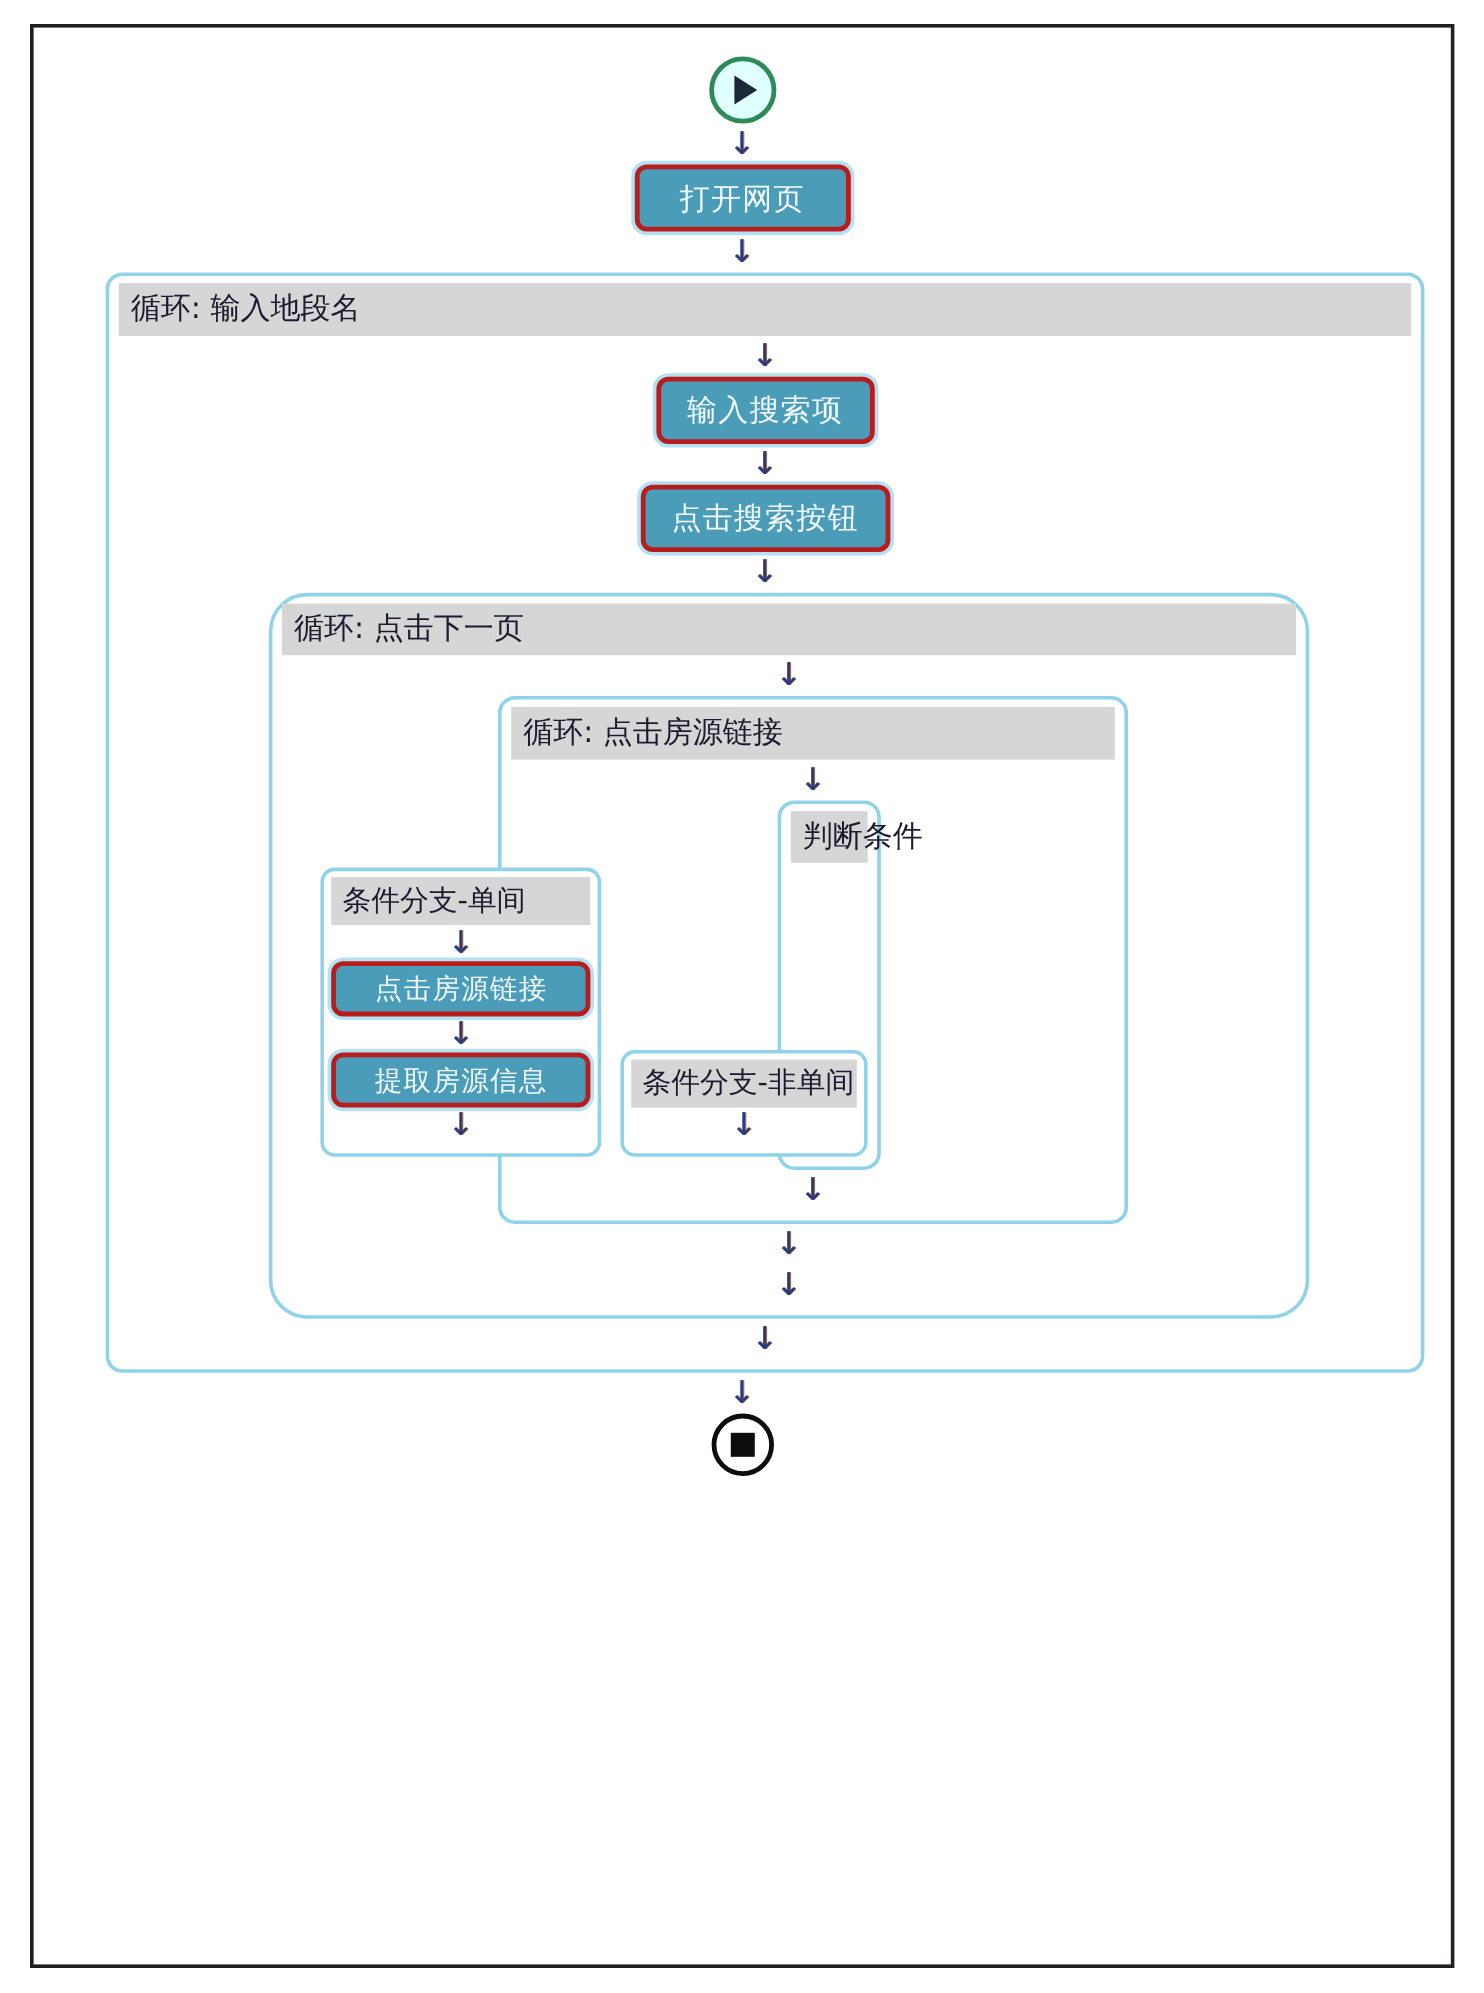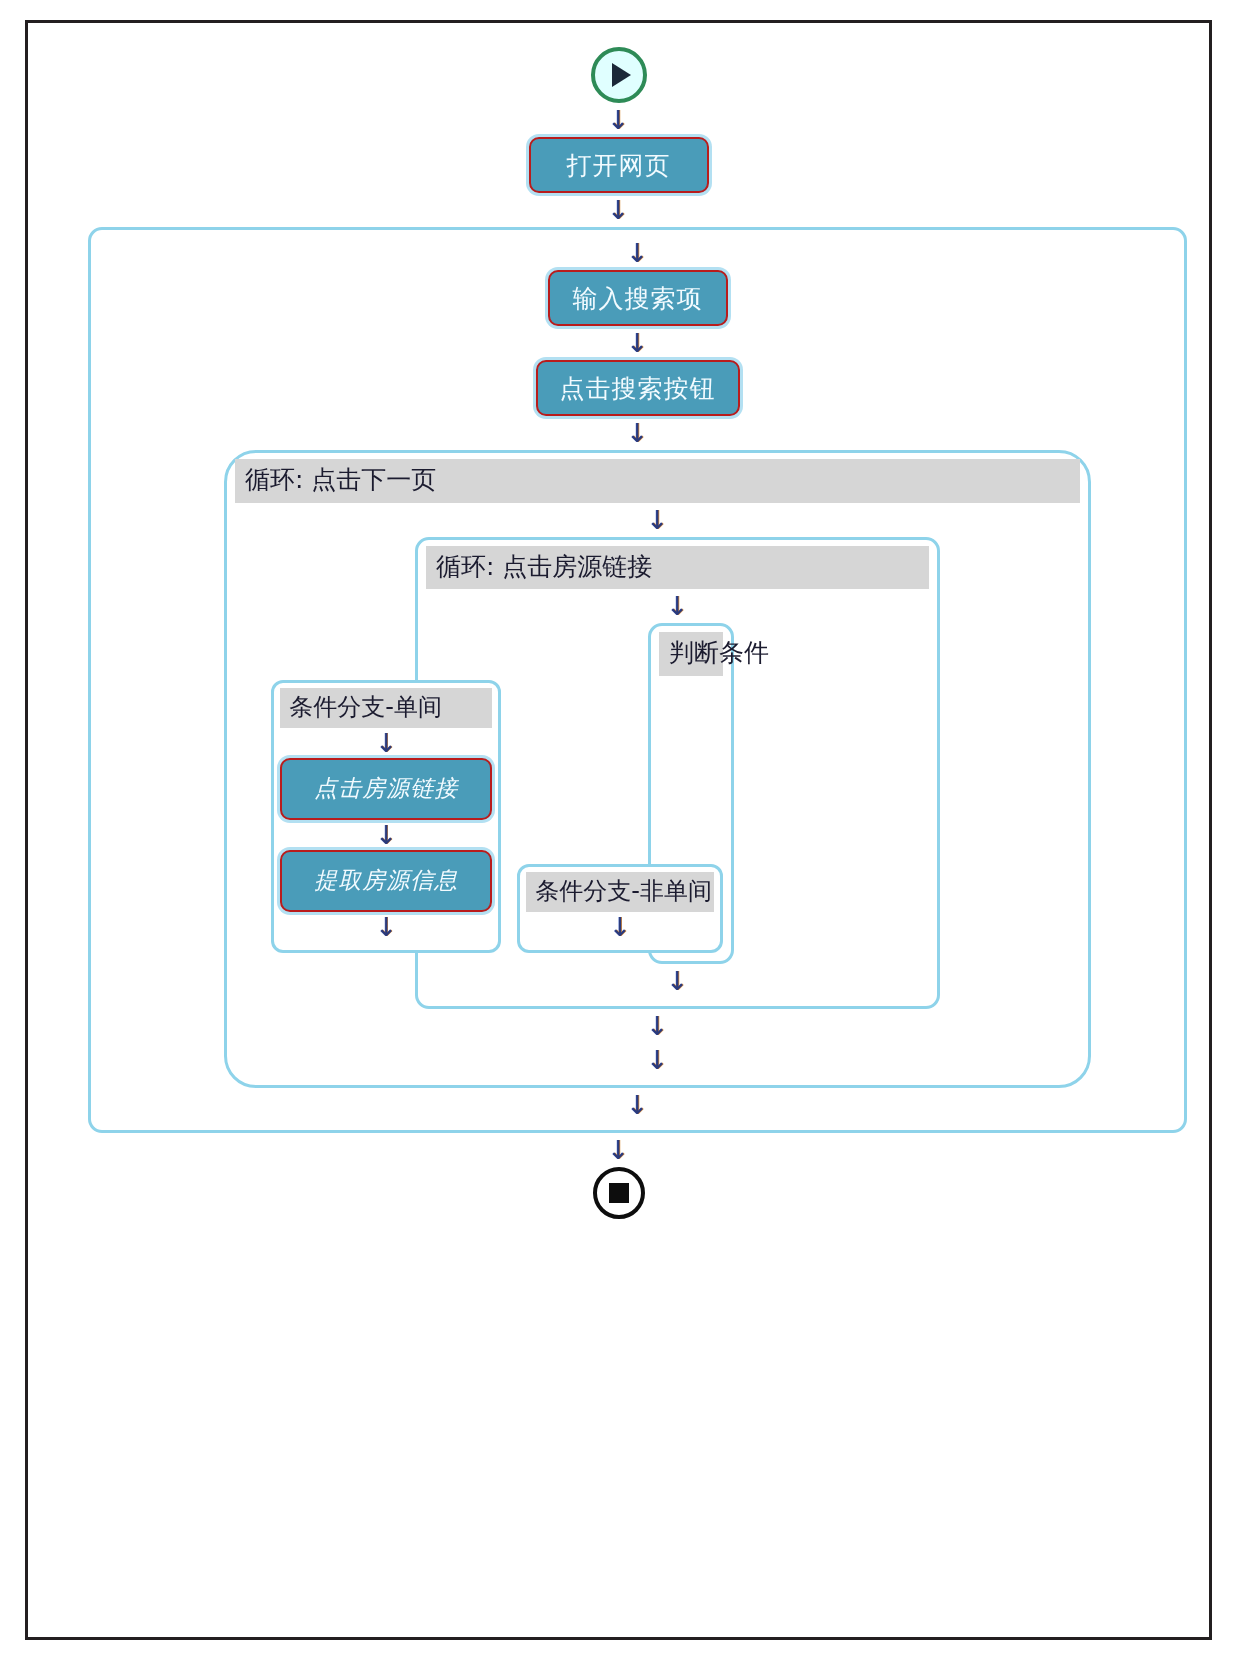--- a/index.html
+++ b/index.html
@@ -104,35 +104,34 @@
 
   
   .action {
     display: inline-flex;
     align-items: center;
     justify-content: center;
     min-width: 180px;
     height: 56px;
     padding: 0 22px;
     background: #4a9cb9;
-    border: 2px solid #b91c1c;
+    border: 4px solid #b91c1c;
     border-radius: 10px;
     box-shadow: 0 0 0 3px #b3e0f2;
     color: #f2fbff;
     font-size: 25px;
     letter-spacing: 1px;
     box-sizing: border-box;
     white-space: nowrap;
   }
   .action.sm {
-    height: 62px;
+    height: 46px;
     min-width: 160px;
     font-size: 23px;
     padding: 0 32px;
-    font-style: italic;
   }
 
   
   .container {
     border: 3px solid #8ed3ea;
     border-radius: 14px;
     background: #ffffff;
     box-sizing: border-box;
     padding: 6px 8px 8px 8px;
     position: relative;
@@ -207,20 +206,21 @@
 
       <div class="arrow">↓</div>
 
       <div class="node-row">
         <div class="action">打开网页</div>
       </div>
 
       <div class="arrow">↓</div>
 
       <div class="container loop-l1">
+        <div class="chead">循环: 输入地段名</div>
         <div class="cbody">
 
           <div class="arrow">↓</div>
 
           <div class="node-row">
             <div class="action">输入搜索项</div>
           </div>
 
           <div class="arrow">↓</div>
 

